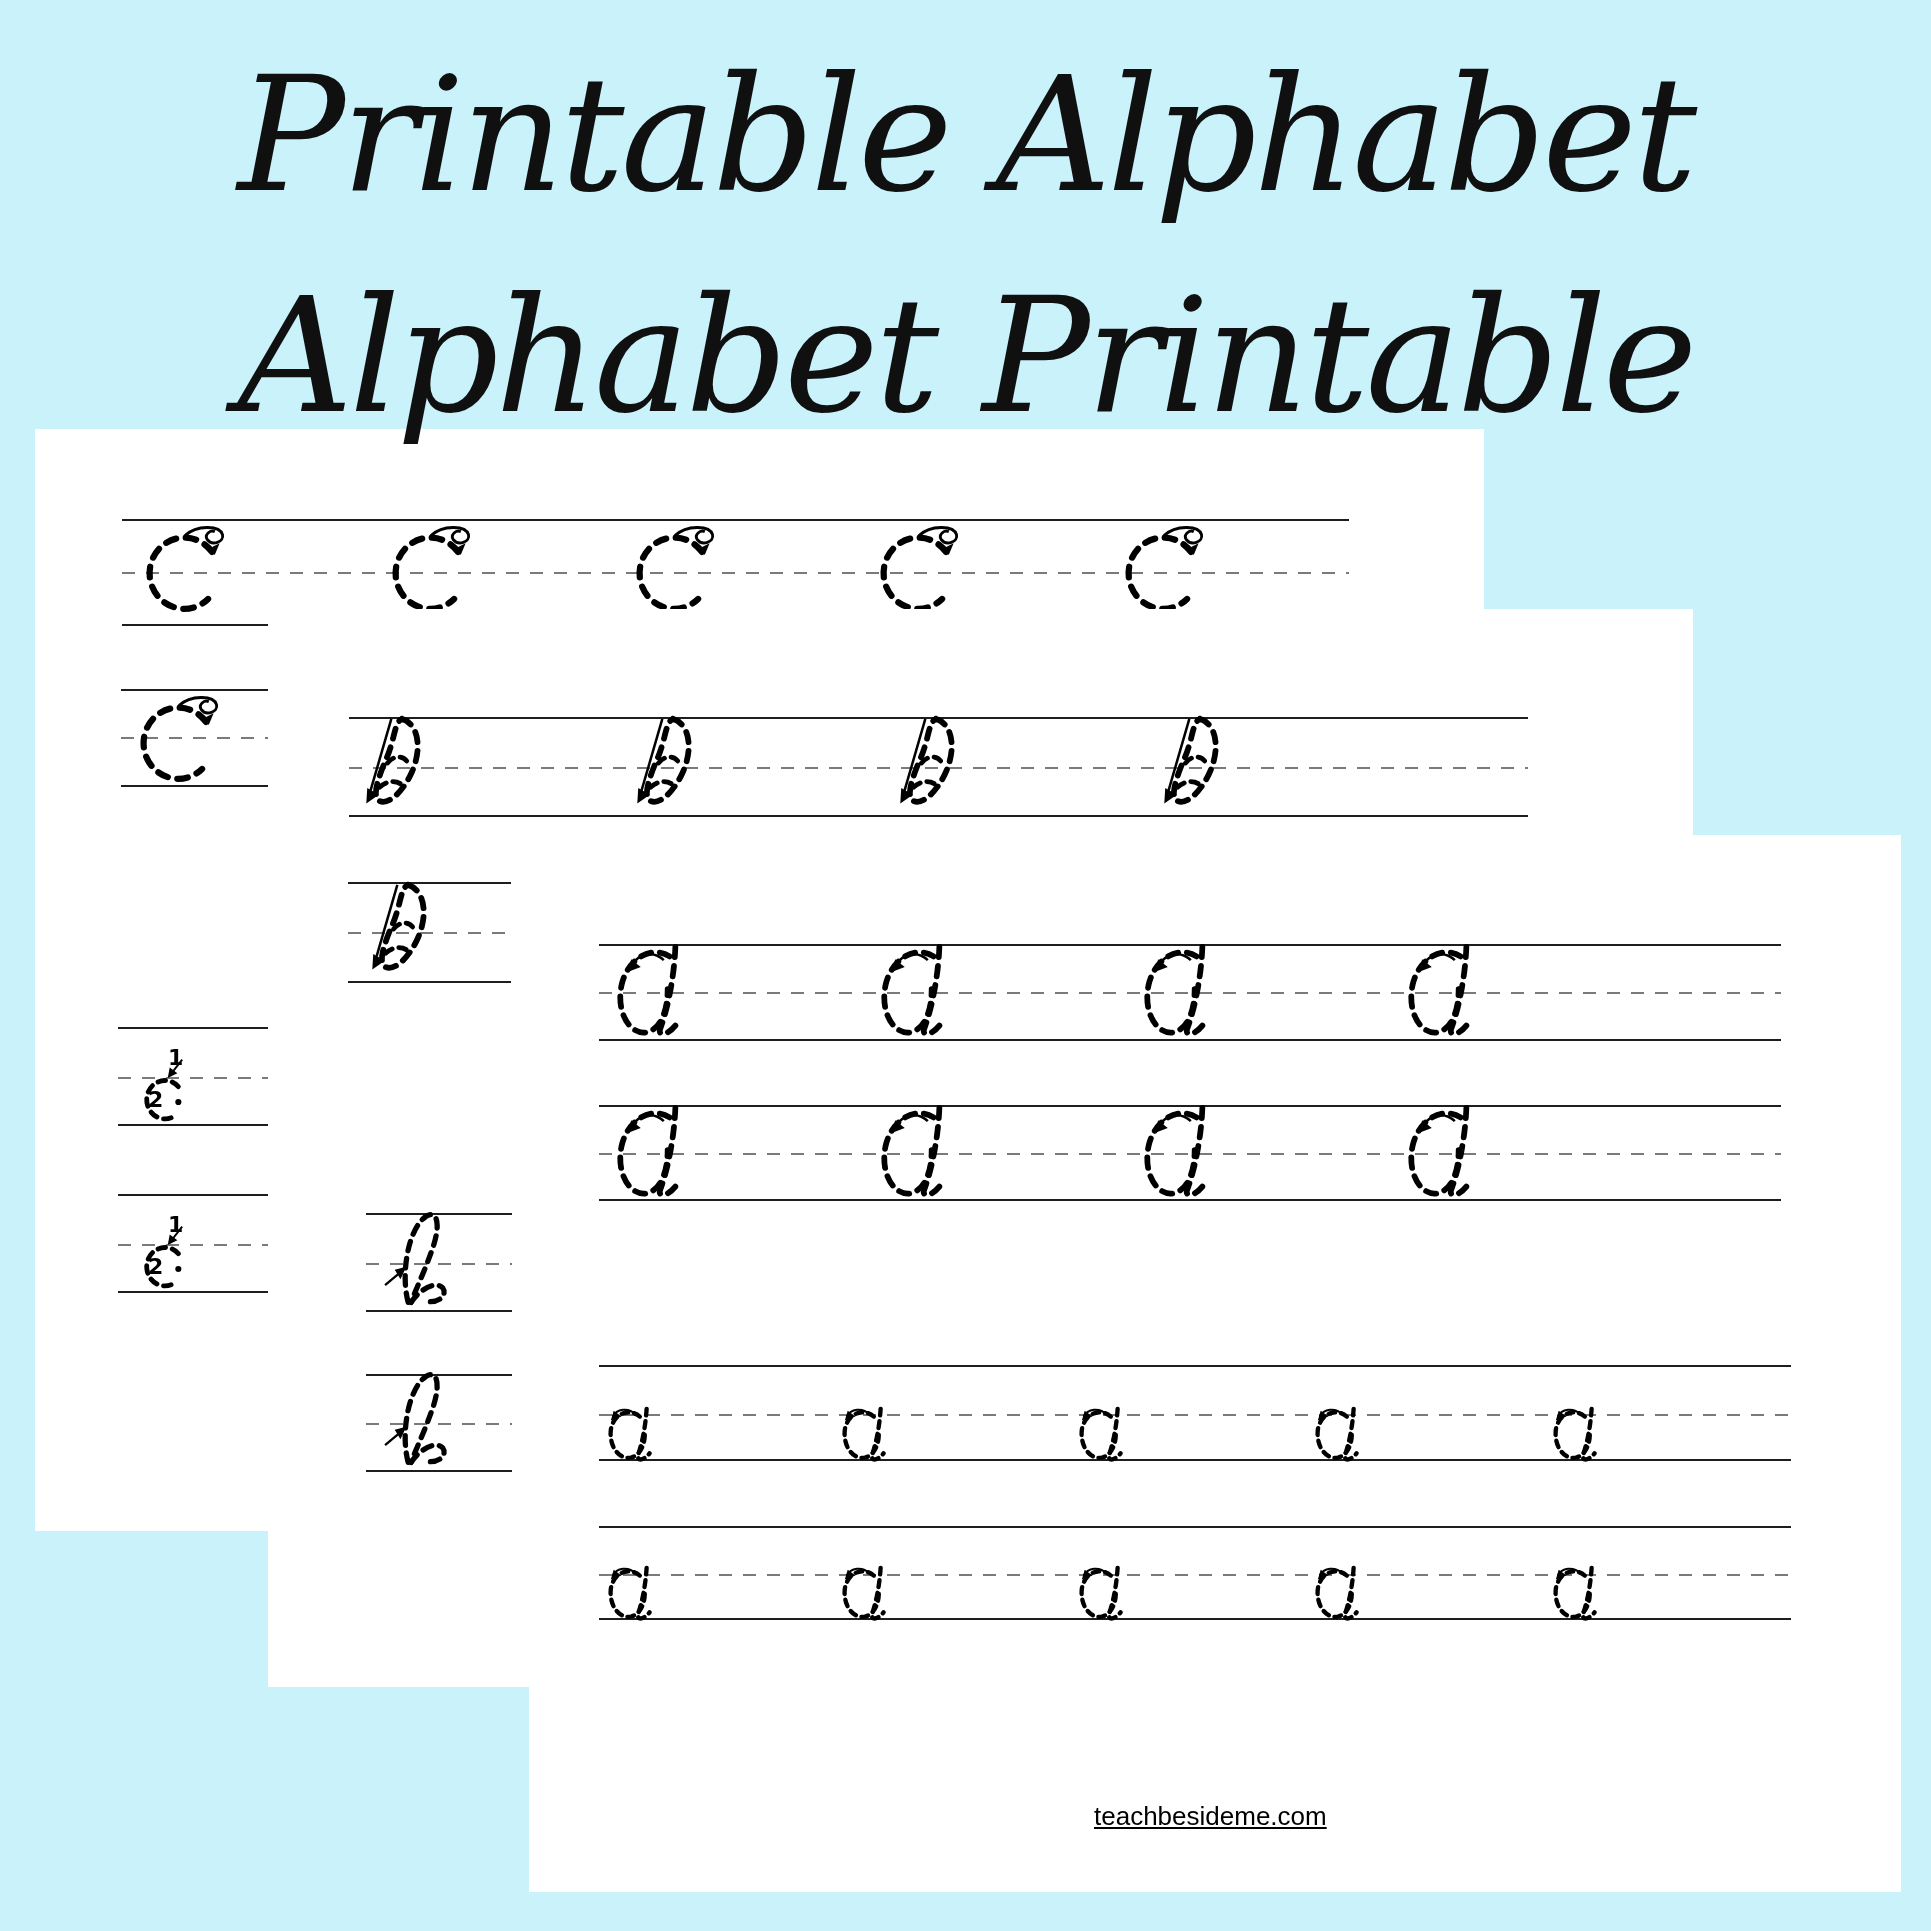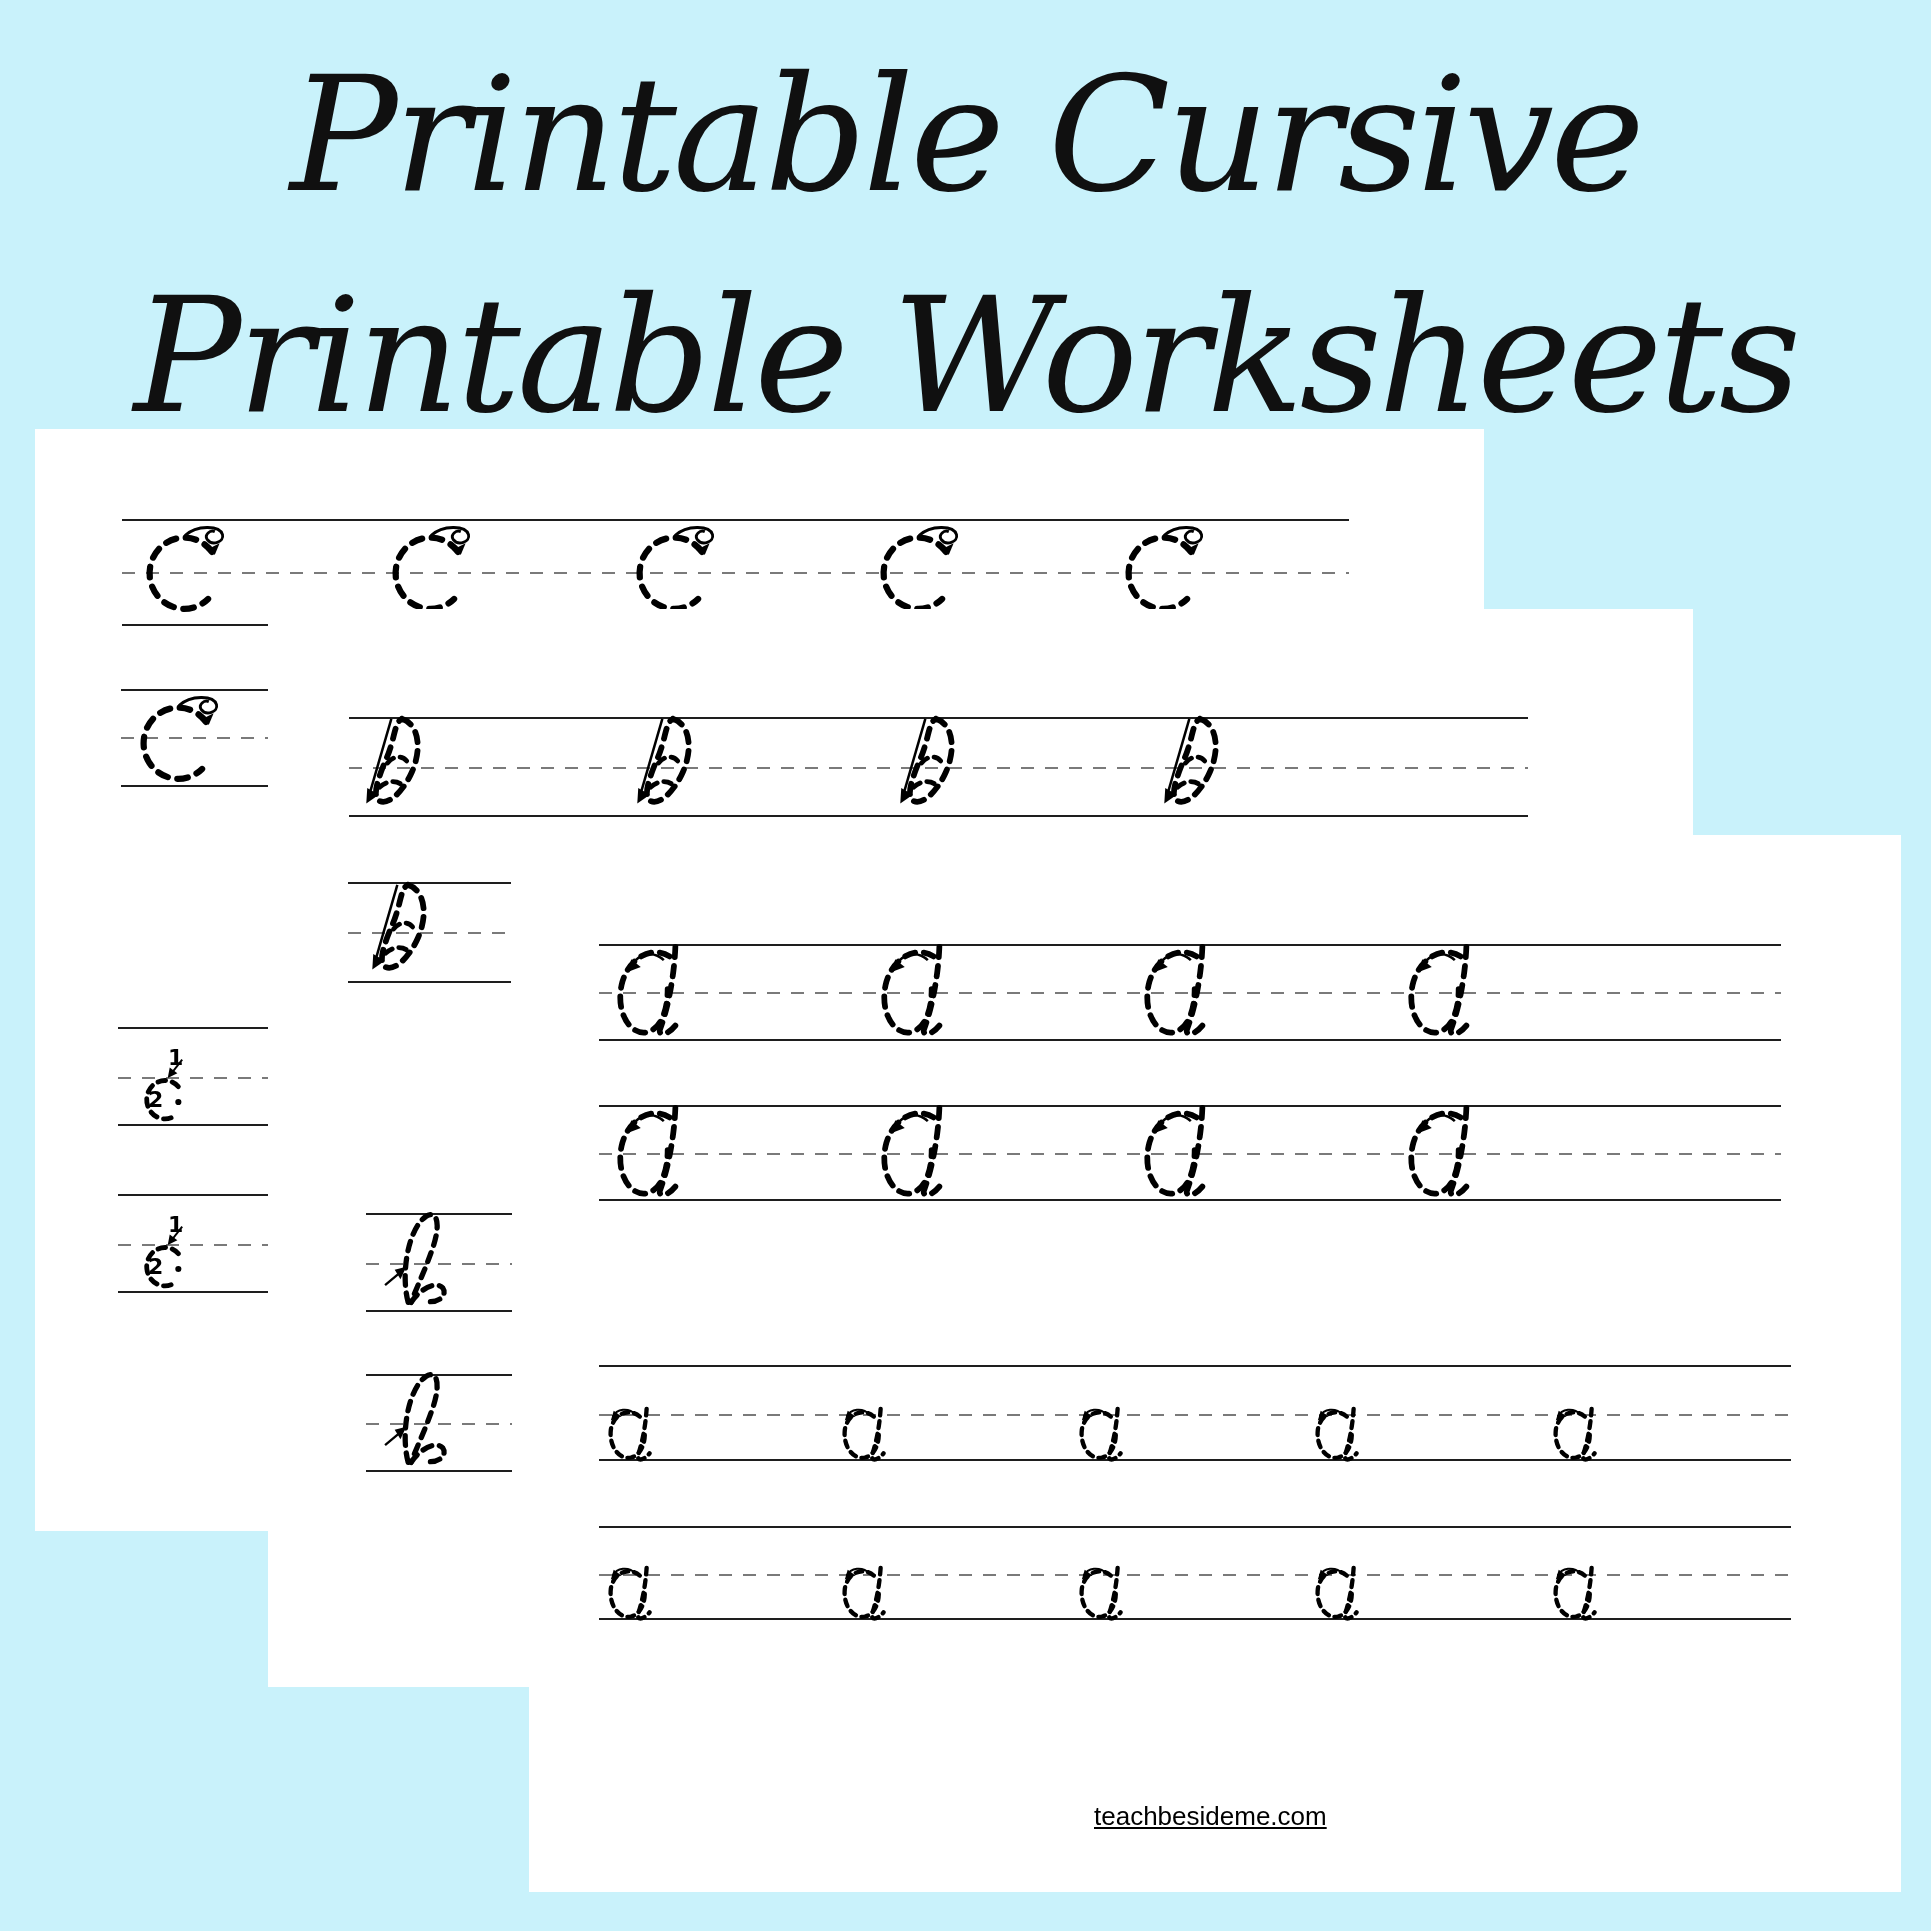--- a/index.html
+++ b/index.html
@@ -221,18 +221,18 @@
         <use href="#g-a-small"></use>
       </svg>
     <svg class="gl" style="left:1017px;top:727px" width="68" height="60" viewBox="0 0 70 62">
         <use href="#g-a-small"></use>
       </svg>
 
     <div class="footer">teachbesideme.com</div>
   </div>
 
   <div id="title">
-    <div>Printable Cursive</div>
-    <div>Printable Worksheets</div>
+    <div>Printable Alphabet</div>
+    <div>Alphabet Printable</div>
   </div>
 
 </div>
 
 
 </body></html>

